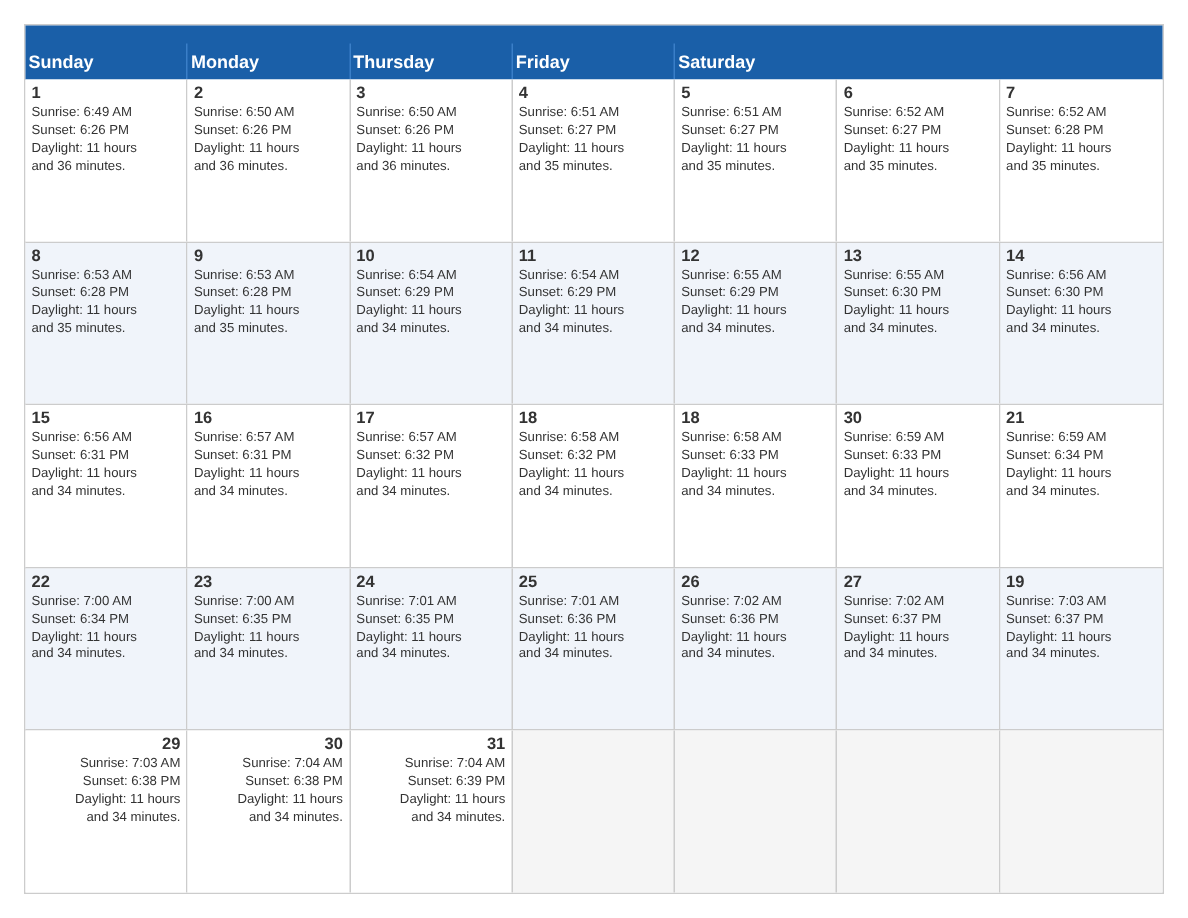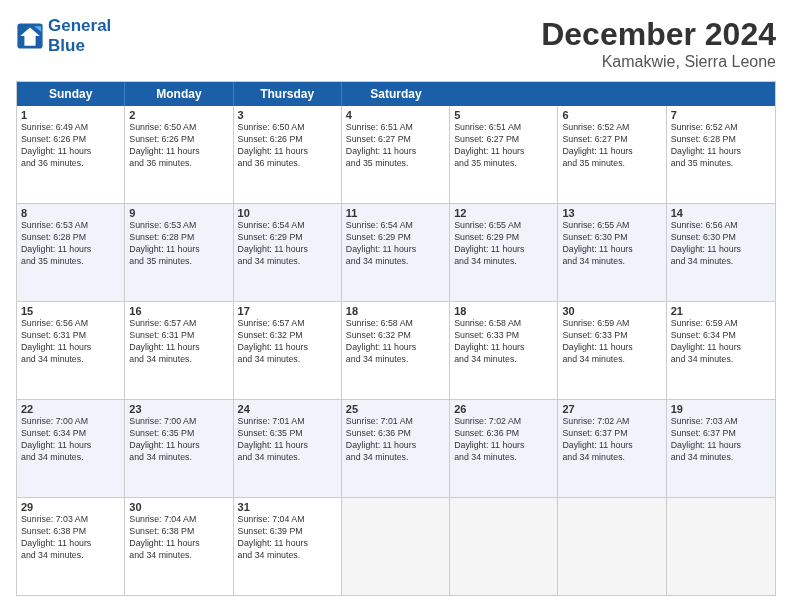--- a/index.html
+++ b/index.html
@@ -52,37 +52,38 @@
     }
     .cal-header-row {
       display: grid;
       grid-template-columns: repeat(7, 1fr);
       background: #1a5fa8;
     }
     .cal-header-cell {
       color: #fff;
       font-weight: bold;
       font-size: 12px;
-      text-align: center;
+      text-align: left;
       padding: 5px 2px;
       border-right: 1px solid #3a7fc8;
+      margin-top: 12px;
     }
     .cal-header-cell:last-child { border-right: none; }
     .cal-body {
       flex: 1;
       display: flex;
       flex-direction: column;
     }
     .cal-week {
       display: grid;
       grid-template-columns: repeat(7, 1fr);
       flex: 1;
       border-bottom: 1px solid #ccc;
     }
-    .cal-week:last-child { border-bottom: none; }
+    .cal-week:last-child { border-bottom: none; text-align: right; }
     .cal-cell {
       border-right: 1px solid #ccc;
       padding: 3px 4px;
       font-size: 9.2px;
       color: #333;
       background: #fff;
       vertical-align: top;
       overflow: hidden;
     }
     .cal-cell:last-child { border-right: none; }
@@ -97,43 +98,27 @@
     .cell-text {
       font-size: 8.8px;
       line-height: 1.35;
       color: #333;
     }
   </style>
 </head>
 <body>
 
 <div class="page">
-  <div class="header">
-    <div class="logo">
-      <svg class="logo-icon" viewBox="0 0 40 40">
-        <rect x="2" y="2" width="36" height="36" rx="4" fill="#1a5fa8"></rect>
-        <polygon points="20,8 34,20 28,20 28,34 12,34 12,20 6,20" fill="white"></polygon>
-        <polygon points="26,6 36,14 36,6" fill="#5aabff"></polygon>
-      </svg>
-      <div>
-        <div style="font-size:17px;font-weight:bold;color:#1a5fa8;line-height:1.15;">General</div>
-        <div style="font-size:17px;font-weight:bold;color:#1a5fa8;line-height:1.15;">Blue</div>
-      </div>
-    </div>
-    <div class="title-block">
-      <div class="month-title">December 2024</div>
-      <div class="subtitle">Kamakwie, Sierra Leone</div>
-    </div>
-  </div>
 
   <div class="calendar">
     <div class="cal-header-row">
       <div class="cal-header-cell">Sunday</div>
       <div class="cal-header-cell">Monday</div>
       <div class="cal-header-cell">Thursday</div>
+      <div class="cal-header-cell">Friday</div>
       <div class="cal-header-cell">Saturday</div>
     </div>
     <div class="cal-body" id="cal-body">
     <div class="cal-week">
           <div class="cal-cell">
             <span class="day-num">1</span>
             <div class="cell-text" style="white-space: pre-line;">Sunrise: 6:49 AM
 Sunset: 6:26 PM
 Daylight: 11 hours
 and 36 minutes.</div>

